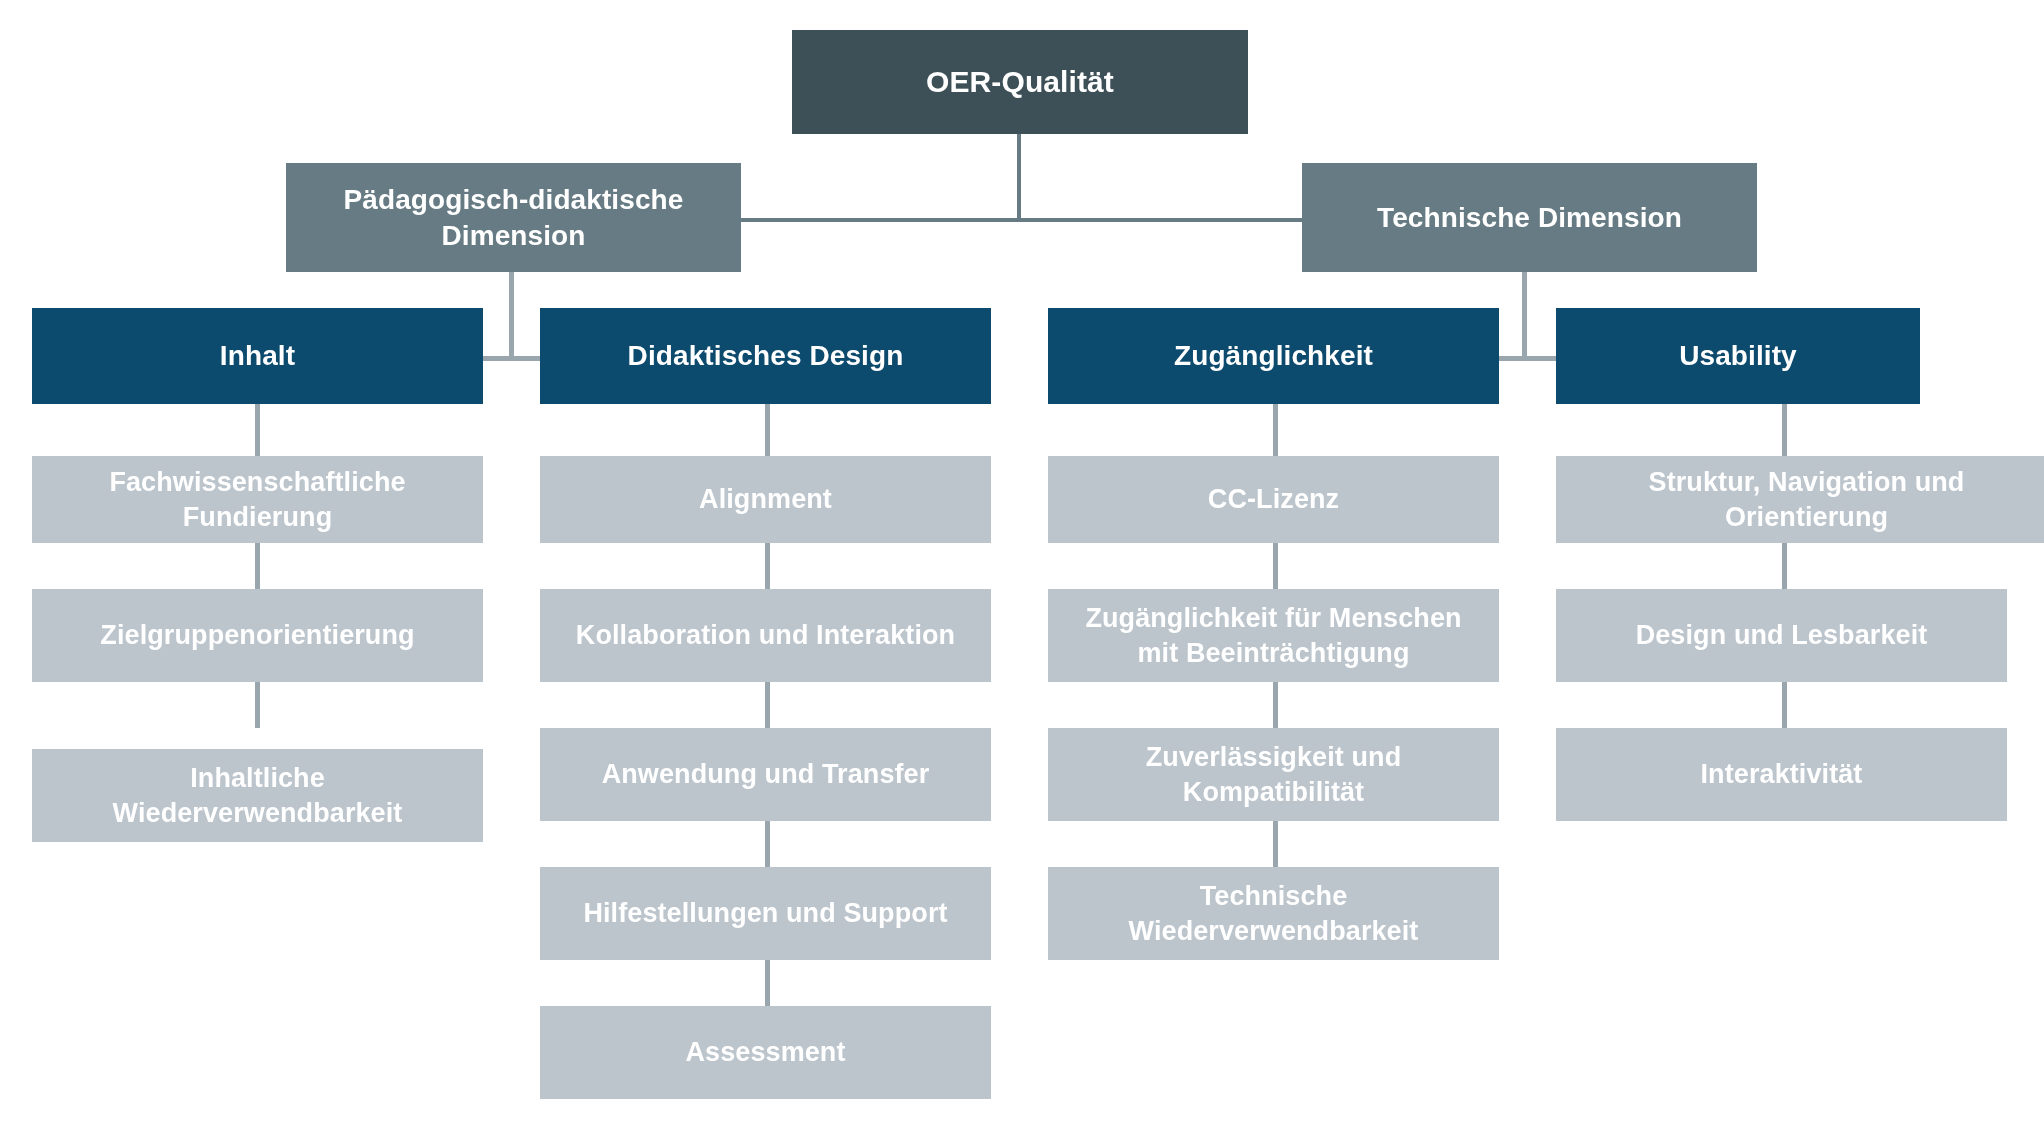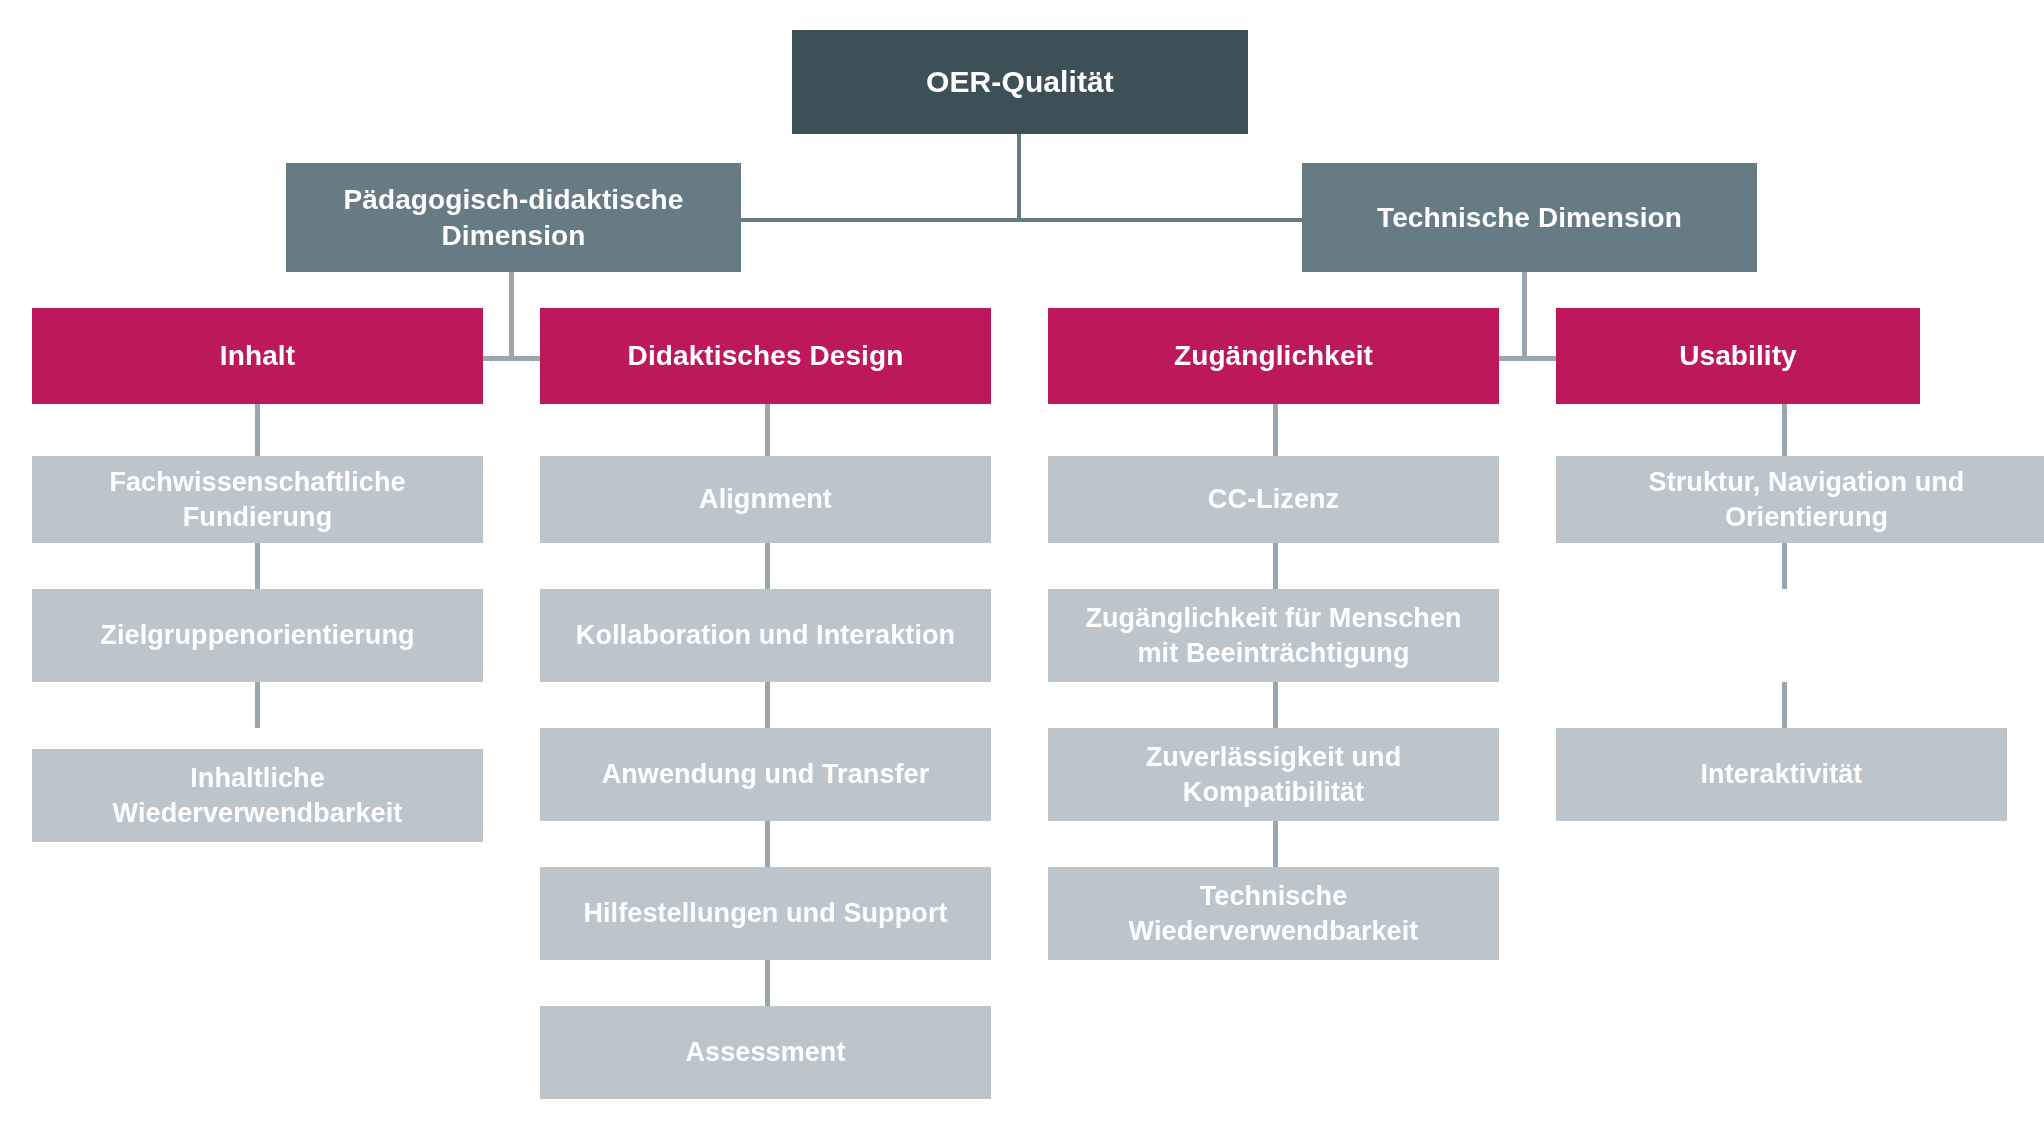--- a/index.html
+++ b/index.html
@@ -31,21 +31,21 @@
     padding: 4px 24px;
     letter-spacing: 0.1px;
     z-index: 3;
   }
   .node .label {
     display: block;
     width: 100%;
   }
   .lvl-root  { background: #3e5057; font-size: 30px; }
   .lvl-dim   { background: #667b83; font-size: 28px; }
-  .lvl-cat   { background: #be185d; font-size: 28px; }
+  .lvl-cat   { background: #0c4a6e; font-size: 28px; }
   .lvl-leaf  { background: #bcc4cc; font-size: 27px; }
 
   .conn {
     position: absolute;
     background: #99a6ad;
     z-index: 1;
   }
   .conn.dark { background: #667b83; }
 </style>
 </head>
@@ -149,17 +149,20 @@
   <div class="node lvl-leaf" style="left:1048px; top:728px; width:451px; height:93px;">
     <span class="label">Zuverlässigkeit und Kompatibilität</span>
   </div>
   <div class="node lvl-leaf" style="left:1048px; top:867px; width:451px; height:93px;">
     <span class="label">Technische Wiederverwendbarkeit</span>
   </div>
 
   <div class="node lvl-leaf" style="left:1556px; top:456px; width:501px; height:87px;">
     <span class="label">Struktur, Navigation und Orientierung</span>
   </div>
+  <div class="node lvl-leaf" style="left:1556px; top:589px; width:451px; height:93px;">
+    <span class="label">Design und Lesbarkeit</span>
+  </div>
   <div class="node lvl-leaf" style="left:1556px; top:728px; width:451px; height:93px;">
     <span class="label">Interaktivität</span>
   </div>
 
 </div>
 
 </body></html>

